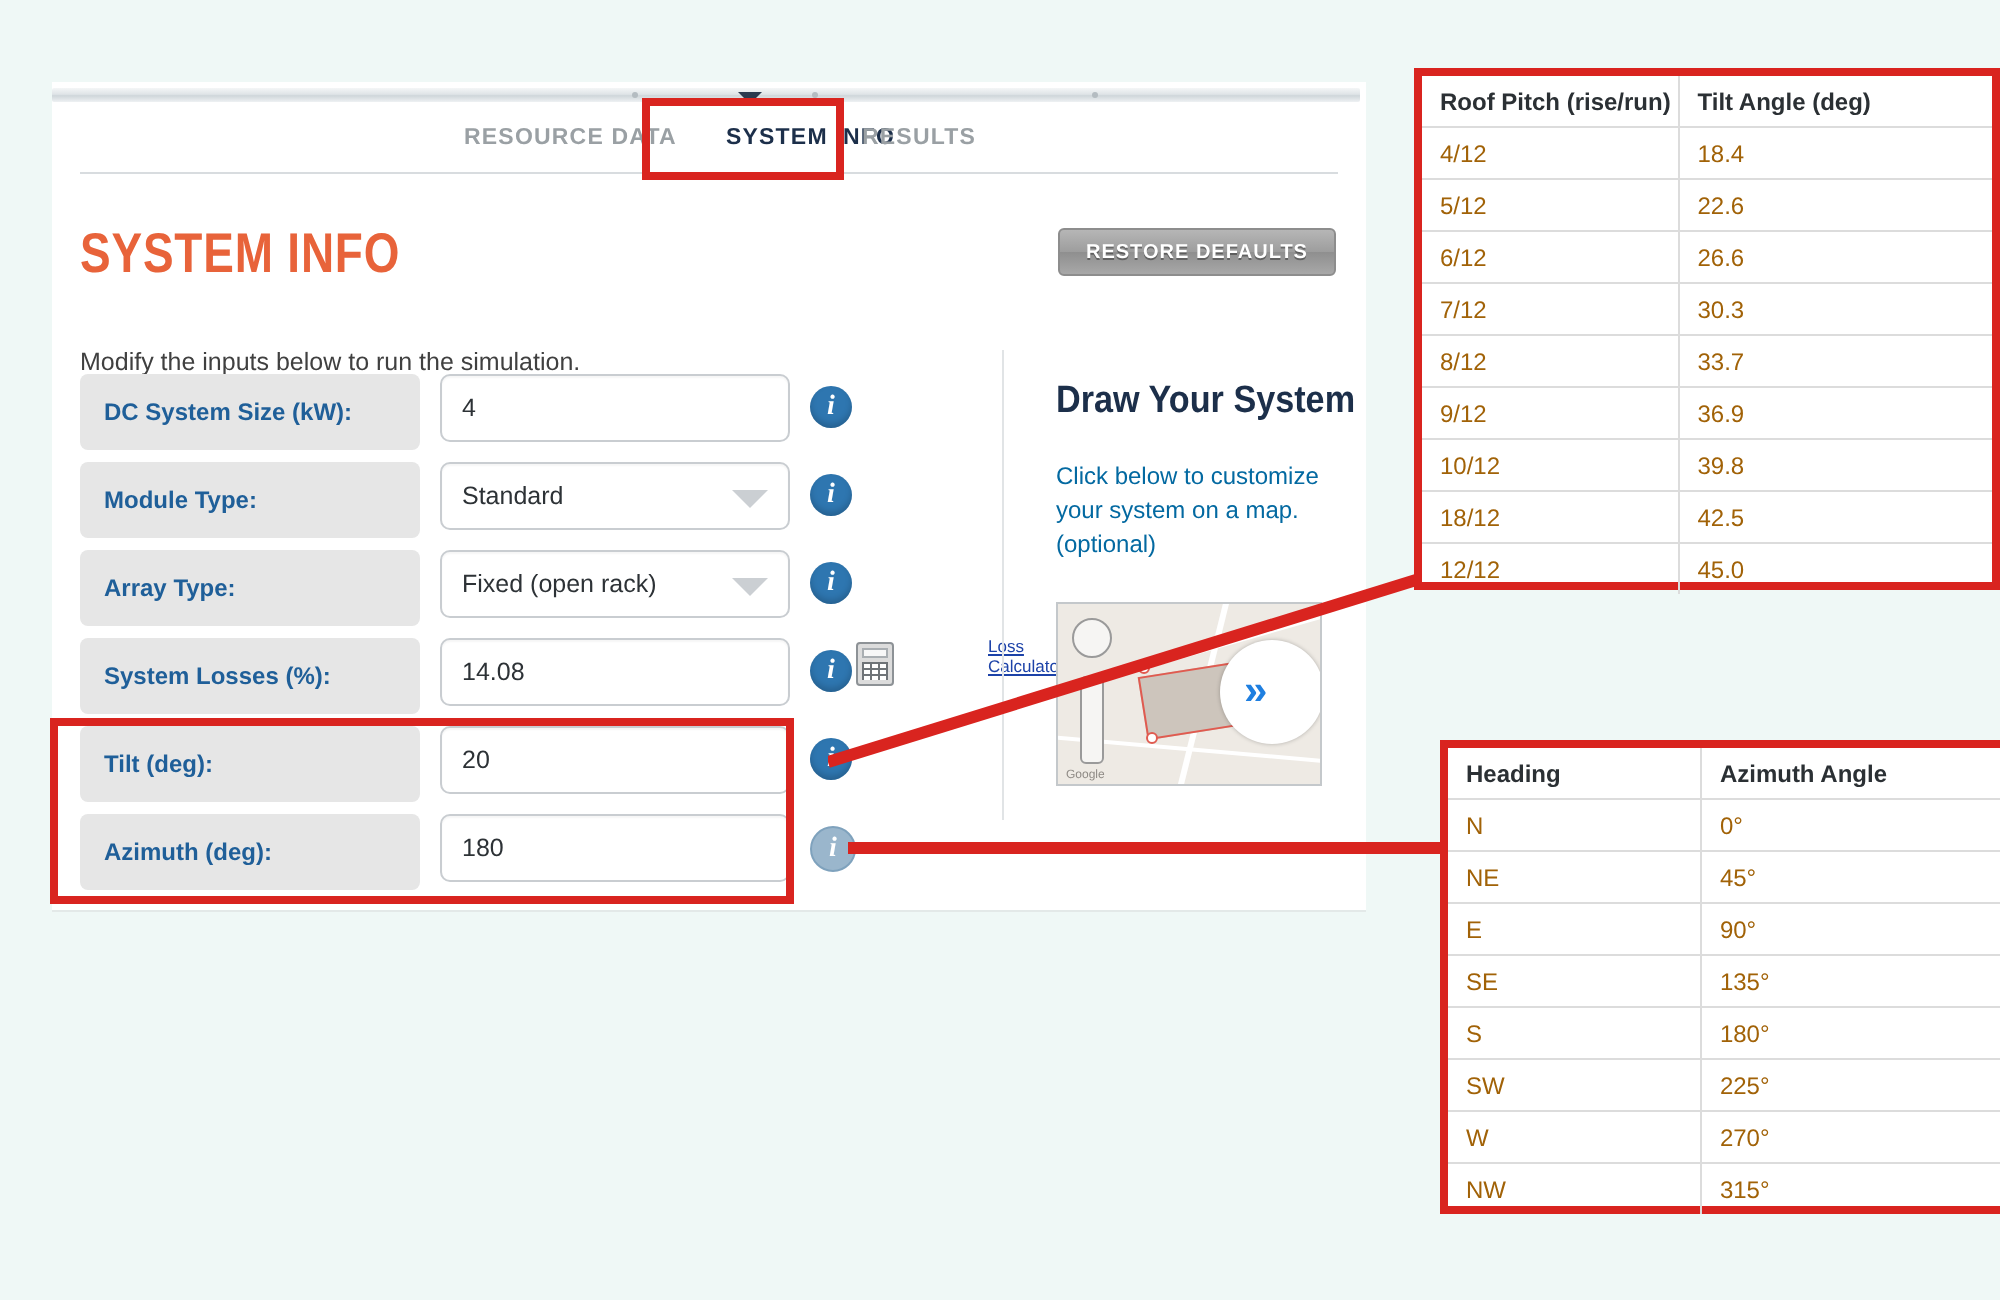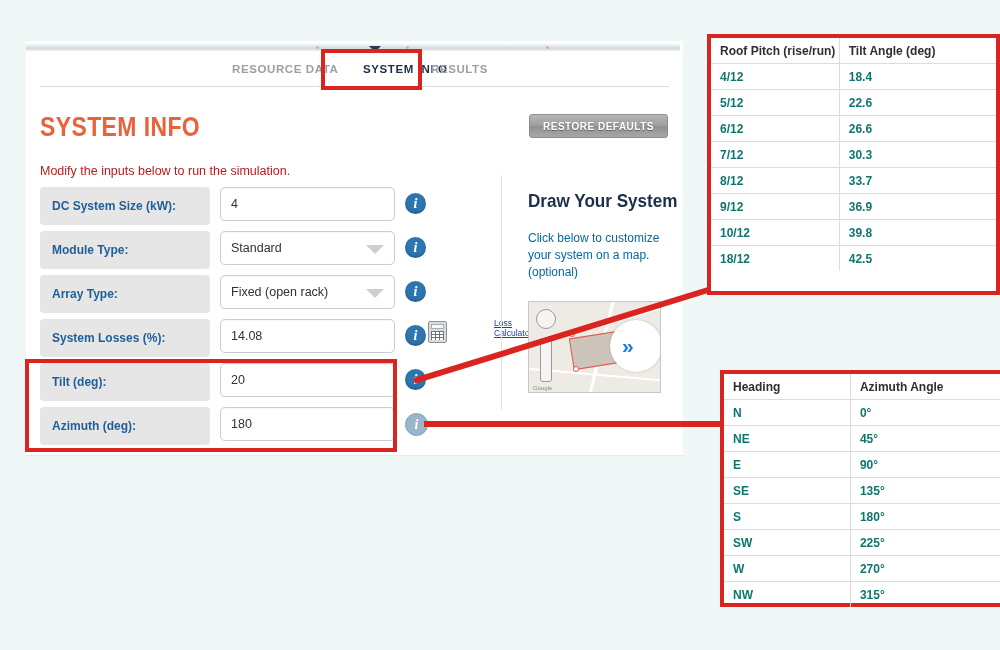--- a/index.html
+++ b/index.html
@@ -61,22 +61,22 @@
 
   
   #page-title{
     position:absolute;left:40px;top:111px;
     font-size:28px;color:#e8633a;font-weight:bold;
     letter-spacing:.5px;
     font-family:"Liberation Sans Narrow","Liberation Sans",sans-serif;
     transform:scaleX(.82);transform-origin:left top;
   }
   #page-subtitle{
-    position:absolute;left:40px;top:164px;
-    font-size:12.5px;color:#b91c1c;
+    position:absolute;left:40px;top:174px;
+    font-size:12.5px;color:#404040;
   }
 
   
   #restore-defaults{
     position:absolute;left:529px;top:114px;width:139px;height:24px;
     background:linear-gradient(to bottom,#b6b6b6 0%,#9d9d9d 50%,#8f8f8f 51%,#a8a8a8 100%);
     border:1px solid #8d8d8d;border-radius:3px;
     color:#ffffff;font-size:10px;font-weight:bold;letter-spacing:.5px;
     text-align:center;line-height:24px;text-transform:uppercase;
     text-shadow:0 1px 0 rgba(0,0,0,.35);
@@ -206,22 +206,22 @@
   }
 
   
   .ref-table{
     position:absolute;background:#ffffff;
     border:4px solid #d9241f;box-sizing:border-box;
   }
   .ref-table table{border-collapse:collapse;width:100%;}
   .ref-table th,.ref-table td{
     border-bottom:1px solid #dcdcdc;
-    font-size:12px;color:#0f766e;
-    text-align:left;font-weight:bold;
+    font-size:12px;color:#a16207;
+    text-align:left;font-weight:normal;
     padding:4px 0 4px 9px;height:17px;
   }
   .ref-table th{font-weight:bold;color:#2b3034;}
   .ref-table td:first-child,.ref-table th:first-child{
     border-right:1px solid #dcdcdc;width:45%;
   }
   .ref-table tr:last-child td{border-bottom:none;}
 
   #roof-pitch-table{left:707px;top:34px;width:293px;height:261px;}
   #azimuth-table{left:720px;top:370px;width:289px;height:237px;}
@@ -367,20 +367,24 @@
           <td>36.9</td>
         </tr>
       <tr>
           <td>10/12</td>
           <td>39.8</td>
         </tr>
       <tr>
           <td>18/12</td>
           <td>42.5</td>
         </tr>
+      <tr>
+          <td>12/12</td>
+          <td>45.0</td>
+        </tr>
     </tbody>
   </table>
 </div>
 
 <div class="ref-table" id="azimuth-table">
   <table>
     <thead>
       <tr>
         <th>Heading</th>
         <th>Azimuth Angle</th>

